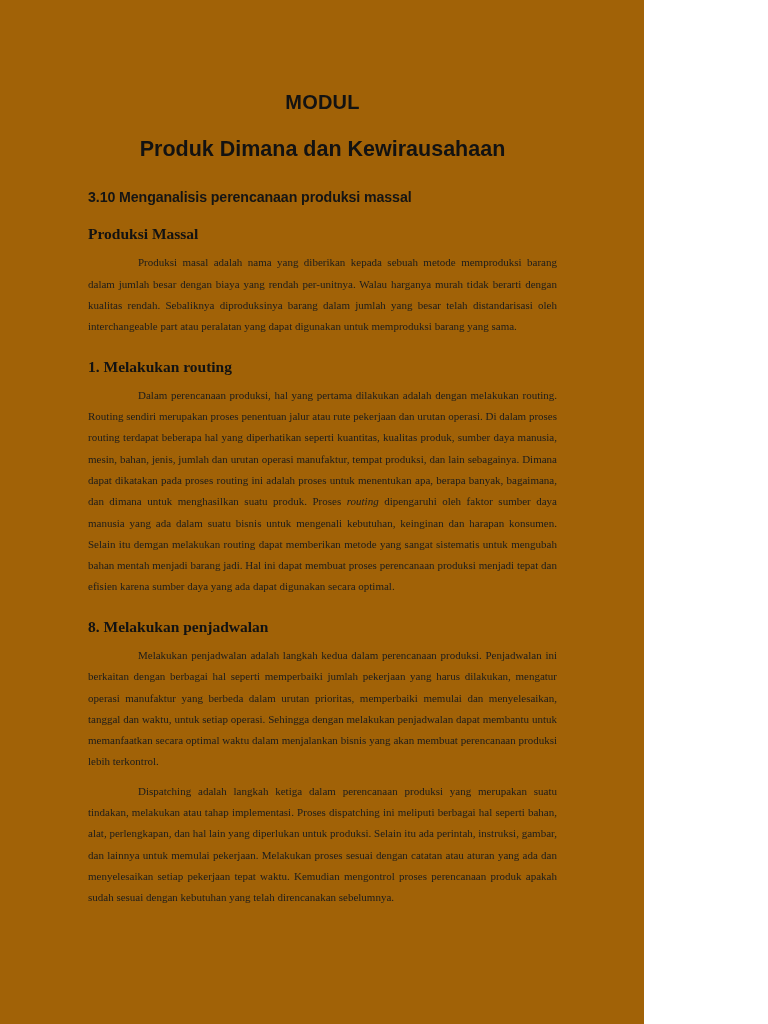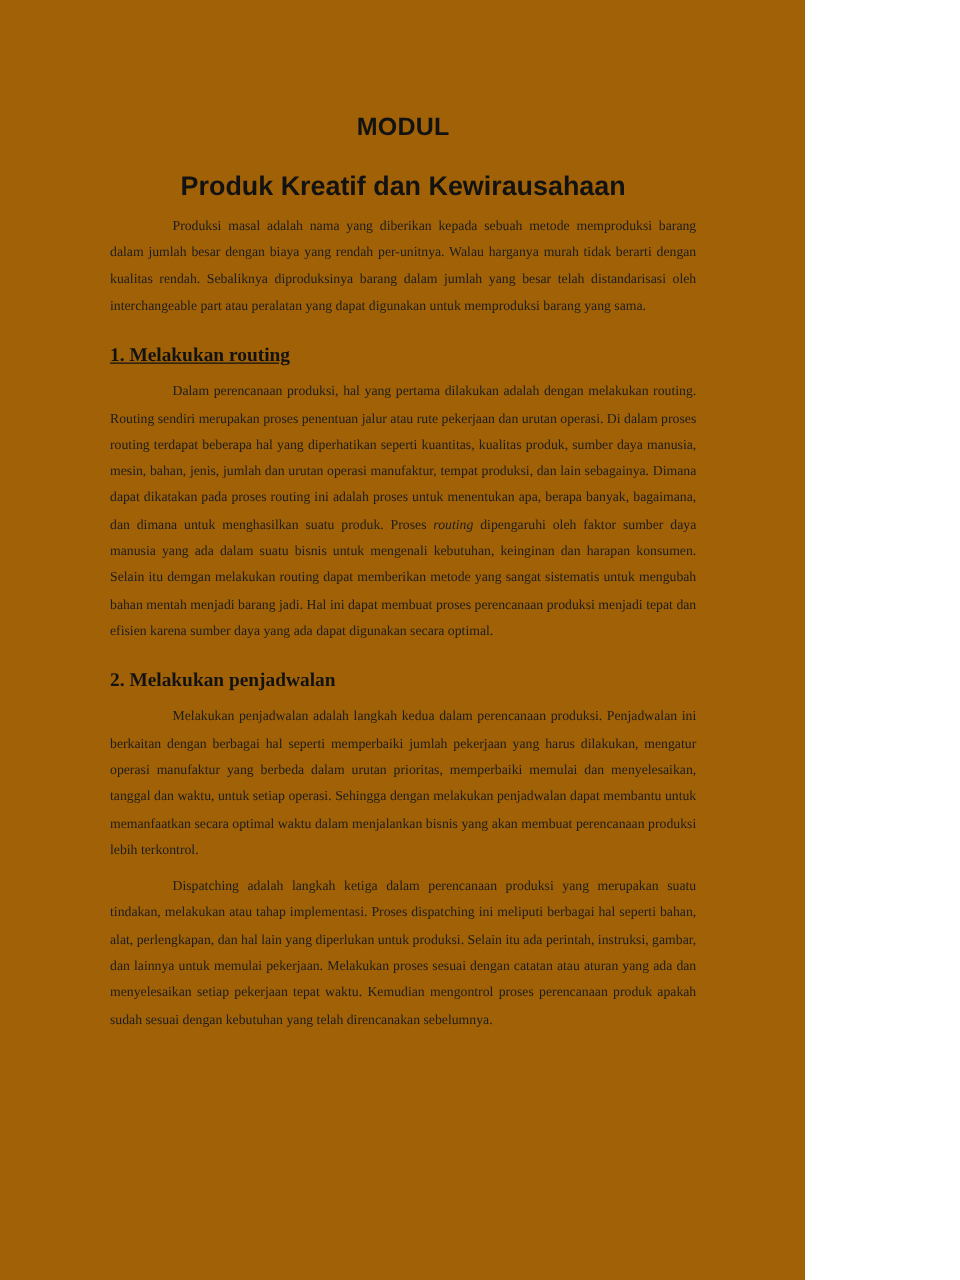--- a/index.html
+++ b/index.html
@@ -64,21 +64,20 @@
     font-family: "Liberation Serif", "DejaVu Serif", serif;
     font-weight: bold;
     font-size: 15.5px;
     color: #121212;
     margin: 18px 0 0 0;
     line-height: 1.3;
   }
 
   .sub-heading.tight {
     margin-top: 19px;
-    text-decoration: underline;
   }
 
   .body-par {
     font-family: "Liberation Serif", "DejaVu Serif", serif;
     font-size: 11px;
     line-height: 21.3px;
     color: #1c1c1c;
     text-align: justify;
     text-justify: inter-word;
     margin: 8px 0 0 0;
@@ -93,31 +92,33 @@
   
   .gap-lg { margin-top: 19px; }
 </style>
 </head>
 <body>
 
 <div class="page">
 
   <h1 class="doc-title main">MODUL</h1>
 
-  <h2 class="doc-subtitle">Produk Kreatif dan Kewirausahaan</h2>
+  <h2 class="doc-subtitle">Produk Dimana dan Kewirausahaan</h2>
 
+  <h3 class="section-number-heading">3.10 Menganalisis perencanaan produksi massal</h3>
 
+  <h4 class="sub-heading">Produksi Massal</h4>
 
   <p class="body-par">Produksi masal adalah nama yang diberikan kepada sebuah metode memproduksi barang dalam jumlah besar dengan biaya yang rendah per-unitnya. Walau harganya murah tidak berarti dengan kualitas rendah. Sebaliknya diproduksinya barang dalam jumlah yang besar telah distandarisasi oleh interchangeable part atau peralatan yang dapat digunakan untuk memproduksi barang yang sama.</p>
 
 
   <h4 class="sub-heading tight">1. Melakukan routing</h4>
 
   <p class="body-par"><span>Dalam perencanaan produksi, hal yang pertama dilakukan adalah dengan melakukan routing. Routing sendiri merupakan proses penentuan jalur atau rute pekerjaan dan urutan operasi. Di dalam proses routing terdapat beberapa hal yang diperhatikan seperti kuantitas, kualitas produk, sumber daya manusia, mesin, bahan, jenis, jumlah dan urutan operasi manufaktur, tempat produksi, dan lain sebagainya. Dimana dapat dikatakan pada proses routing ini adalah proses untuk menentukan apa, berapa banyak, bagaimana, dan dimana untuk menghasilkan suatu produk. Proses </span><em>routing</em><span> dipengaruhi oleh faktor sumber daya manusia yang ada dalam suatu bisnis untuk mengenali kebutuhan, keinginan dan harapan konsumen. Selain itu demgan melakukan routing dapat memberikan metode yang sangat sistematis untuk mengubah bahan mentah menjadi barang jadi. Hal ini dapat membuat proses perencanaan produksi menjadi tepat dan efisien karena sumber daya yang ada dapat digunakan secara optimal.</span></p>
 
-  <h4 class="sub-heading gap-lg">2. Melakukan penjadwalan</h4>
+  <h4 class="sub-heading gap-lg">8. Melakukan penjadwalan</h4>
 
   <p class="body-par">Melakukan penjadwalan adalah langkah kedua dalam perencanaan produksi. Penjadwalan ini berkaitan dengan berbagai hal seperti memperbaiki jumlah pekerjaan yang harus dilakukan, mengatur operasi manufaktur yang berbeda dalam urutan prioritas, memperbaiki memulai dan menyelesaikan, tanggal dan waktu, untuk setiap operasi. Sehingga dengan melakukan penjadwalan dapat membantu untuk memanfaatkan secara optimal waktu dalam menjalankan bisnis yang akan membuat perencanaan produksi lebih terkontrol.</p>
 
 
   <p class="body-par">Dispatching adalah langkah ketiga dalam perencanaan produksi yang merupakan suatu tindakan, melakukan atau tahap implementasi. Proses dispatching ini meliputi berbagai hal seperti bahan, alat, perlengkapan, dan hal lain yang diperlukan untuk produksi. Selain itu ada perintah, instruksi, gambar, dan lainnya untuk memulai pekerjaan. Melakukan proses sesuai dengan catatan atau aturan yang ada dan menyelesaikan setiap pekerjaan tepat waktu. Kemudian mengontrol proses perencanaan produk apakah sudah sesuai dengan kebutuhan yang telah direncanakan sebelumnya.</p>
 
 </div>
 
 </body></html>

